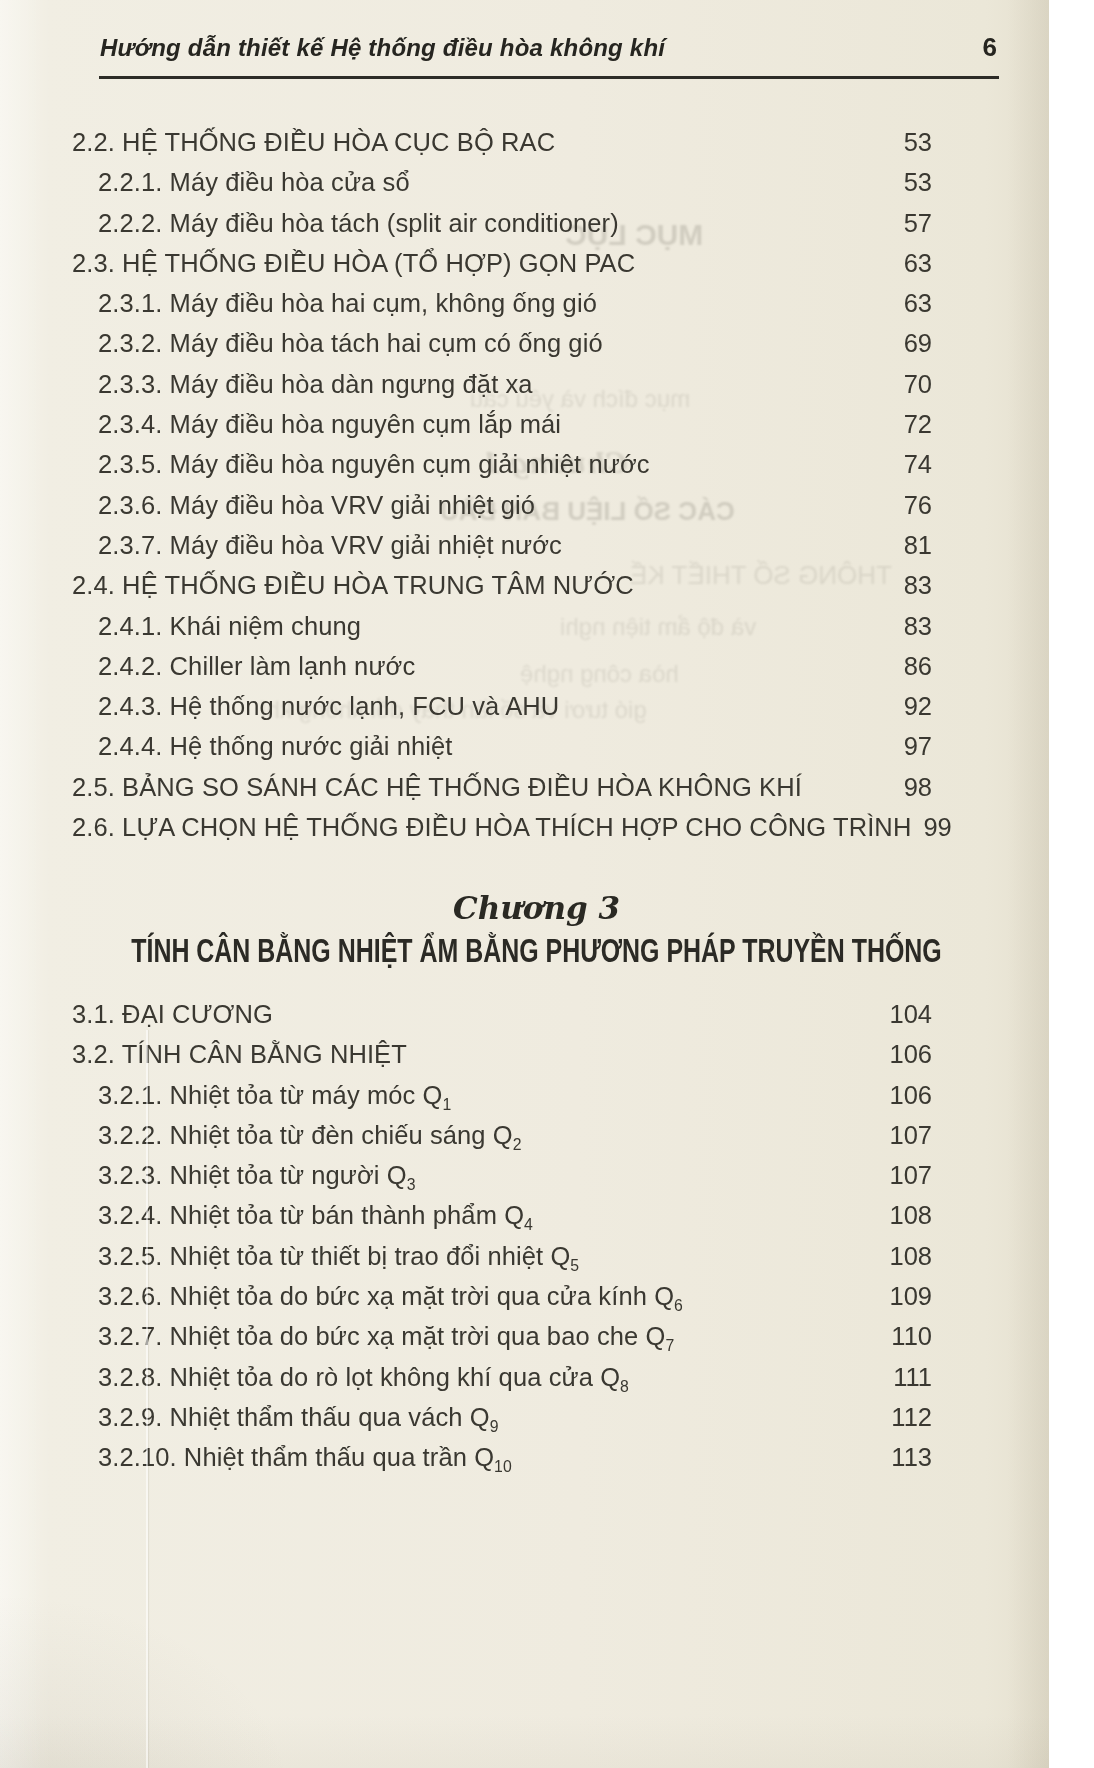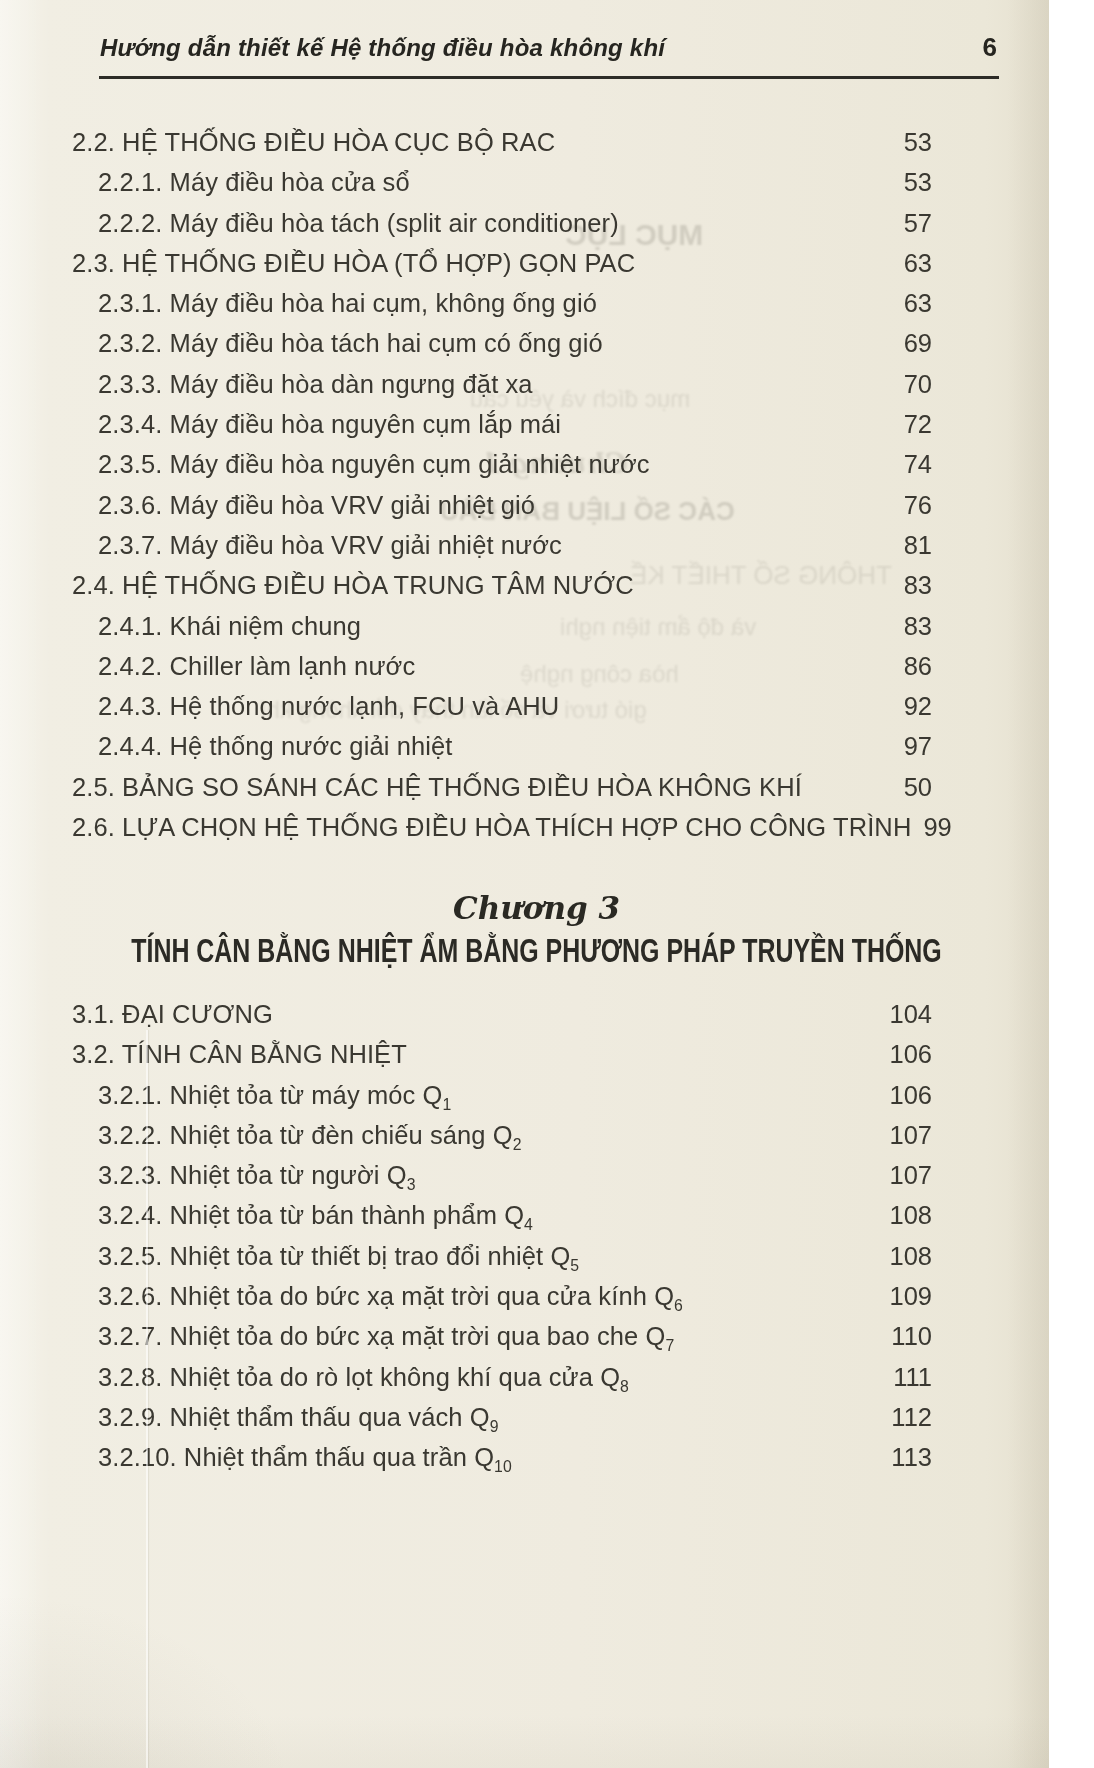--- a/index.html
+++ b/index.html
@@ -171,21 +171,21 @@
     <span class="toc-page">92</span>
   </div>
 
   <div class="toc-row indent">
     <span class="toc-label">2.4.4. Hệ thống nước giải nhiệt</span>
     <span class="toc-page">97</span>
   </div>
 
   <div class="toc-row">
     <span class="toc-label">2.5. BẢNG SO SÁNH CÁC HỆ THỐNG ĐIỀU HÒA KHÔNG KHÍ</span>
-    <span class="toc-page">50</span>
+    <span class="toc-page">98</span>
   </div>
 
   <div class="toc-row">
     <span class="toc-label">2.6. LỰA CHỌN HỆ THỐNG ĐIỀU HÒA THÍCH HỢP CHO CÔNG TRÌNH</span>
     <span class="toc-page">99</span>
   </div>
 </div>
 
   <div class="chapter-heading">
     <div class="chapter-kicker">Chương 3</div>

